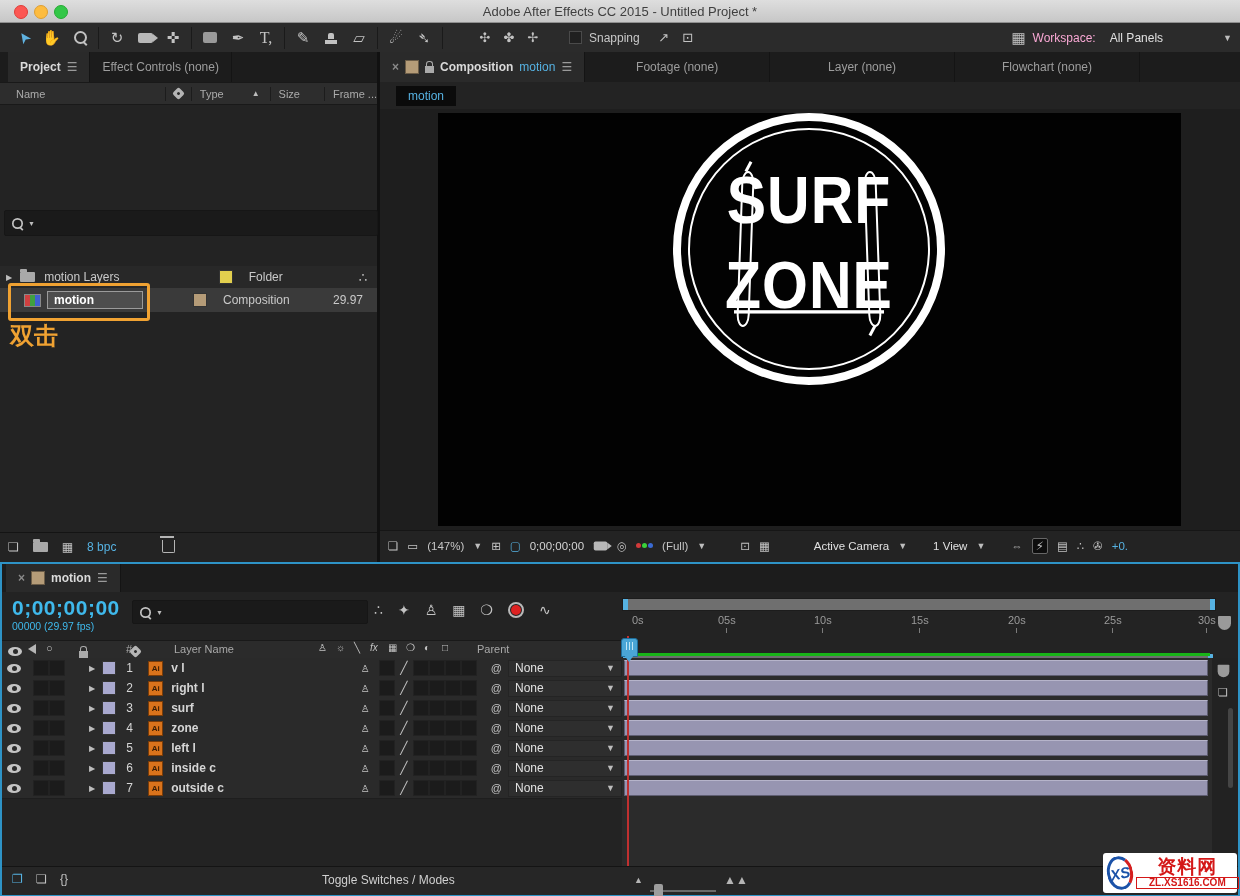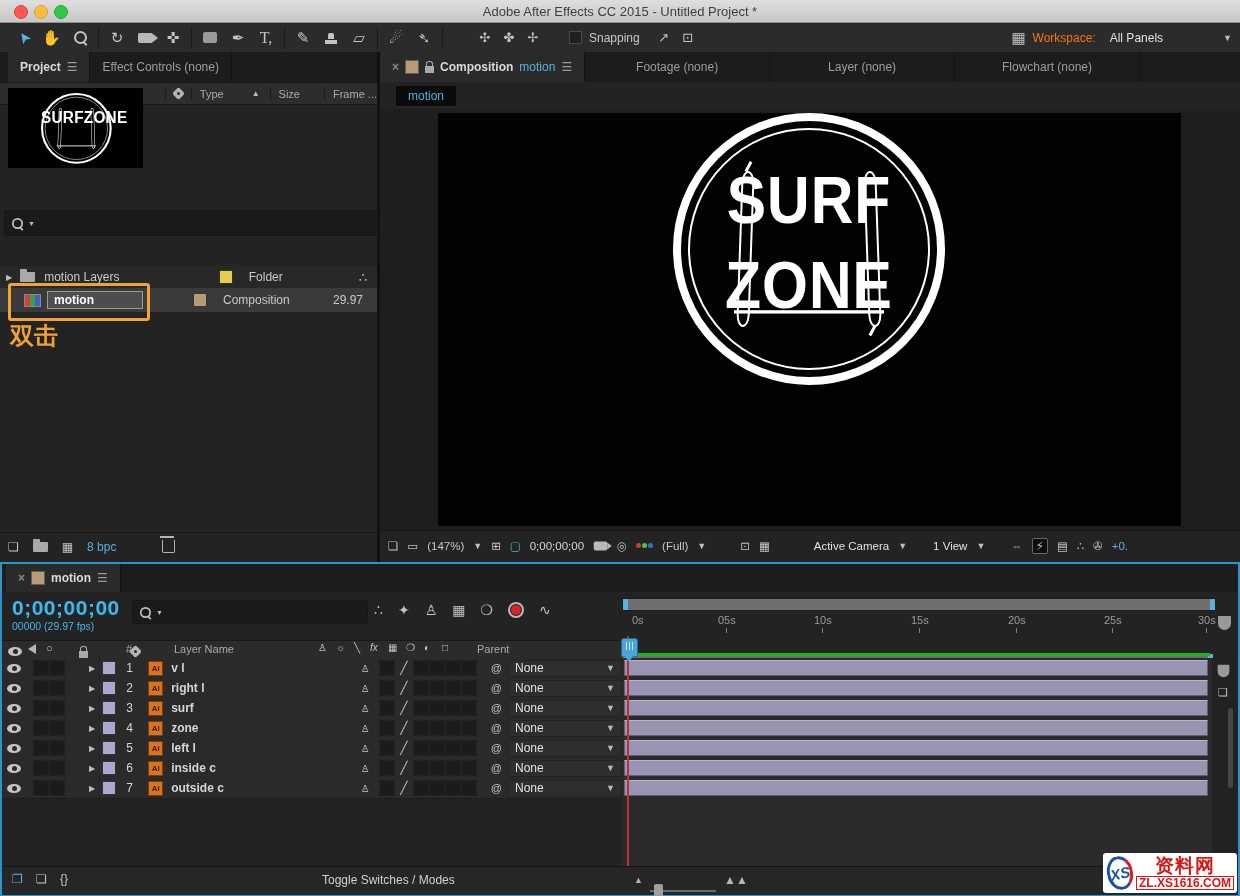--- a/index.html
+++ b/index.html
@@ -144,21 +144,21 @@
   .slider-h{position:absolute;left:4px;top:-6px;width:9px;height:14px;background:#9d9d9d;border-radius:2px;}
 
   
   .wm{left:1103px;top:853px;width:134px;height:40px;background:#fff;border-radius:3px;
     display:flex;align-items:center;gap:3px;padding:2px 4px;box-sizing:border-box;z-index:50;}
   .wm-oval{width:40px;height:28px;border:3px solid #1b52a8;border-radius:50%;transform:rotate(-12deg);
     display:flex;align-items:center;justify-content:center;font-weight:bold;font-style:italic;
     font-size:15px;color:#1b52a8;border-right-color:#d42020;}
   .wm-right{display:flex;flex-direction:column;align-items:center;line-height:1;}
   .wm-title{color:#d41818;font-size:19px;font-weight:bold;letter-spacing:1px;}
-  .wm-url{color:#d41818;font-size:12px;font-weight:bold;border:1px solid #d41818;padding:0 2px;margin-top:1px;}
+  .wm-url{color:#d41818;font-size:10px;font-weight:bold;border:1px solid #d41818;padding:0 12px;margin-top:1px;}
 </style>
 </head>
 <body>
 
 <div id="app">
 
   <div class="abs titlebar">
     <span class="abs tl-dot" style="left:14px;background:#fc5753;border:1px solid #df3e39;"></span>
     <span class="abs tl-dot" style="left:34px;background:#fdbc40;border:1px solid #de9f34;"></span>
     <span class="abs tl-dot" style="left:54px;background:#33c748;border:1px solid #27aa35;"></span>
@@ -231,47 +231,38 @@
     <span class="tool small">
         <i class="ic">↗</i>
       </span>
     <span class="tool small">
         <i class="ic">⊡</i>
       </span>
     <span style="flex:1"></span>
     <span class="tool">
         <i class="ic">▦</i>
       </span>
-    <span style="color:#f97316;">Workspace:</span>
+    <span style="color:#f9a8d4;">Workspace:</span>
     <span style="width:14px"></span>
     <span style="color:#e0e0e0;">All Panels</span>
     <span style="flex:0 0 60px"></span>
     <span class="dd-arrow" style="margin-right:8px;">▼</span>
   </div>
 
   <div class="abs project">
     <div class="tabbar">
       <div class="tab active" style="margin-left:8px;">
         <span>Project</span>
           <span class="menu-ic">☰</span>
       </div>
       <div class="tab">
         <span>Effect Controls (none)</span>
       </div>
     </div>
 
-    <div class="abs thumb">
-      <div class="sz" style="transform:scale(0.26);transform-origin:0 0;left:33px;top:5px;">
-        <div class="ring1"></div>
-          <div class="ring2"></div>
-        <div class="board bl"></div>
-          <div class="board br"></div>
-        <div class="txt"><span>SURF</span><div class="rule"></div><span>ZONE</span></div>
-      </div>
-    </div>
 
     <div class="abs searchbox" style="left:4px;top:158px;width:360px;height:24px;">
       <span class="mag" style="transform:scale(.85);"></span>
       <span class="dd-arrow" style="font-size:7px;">▼</span>
     </div>
 
     <div class="phead">
       <span style="width:16px"></span>
         <span>Name</span>
       <span style="flex:1"></span>

